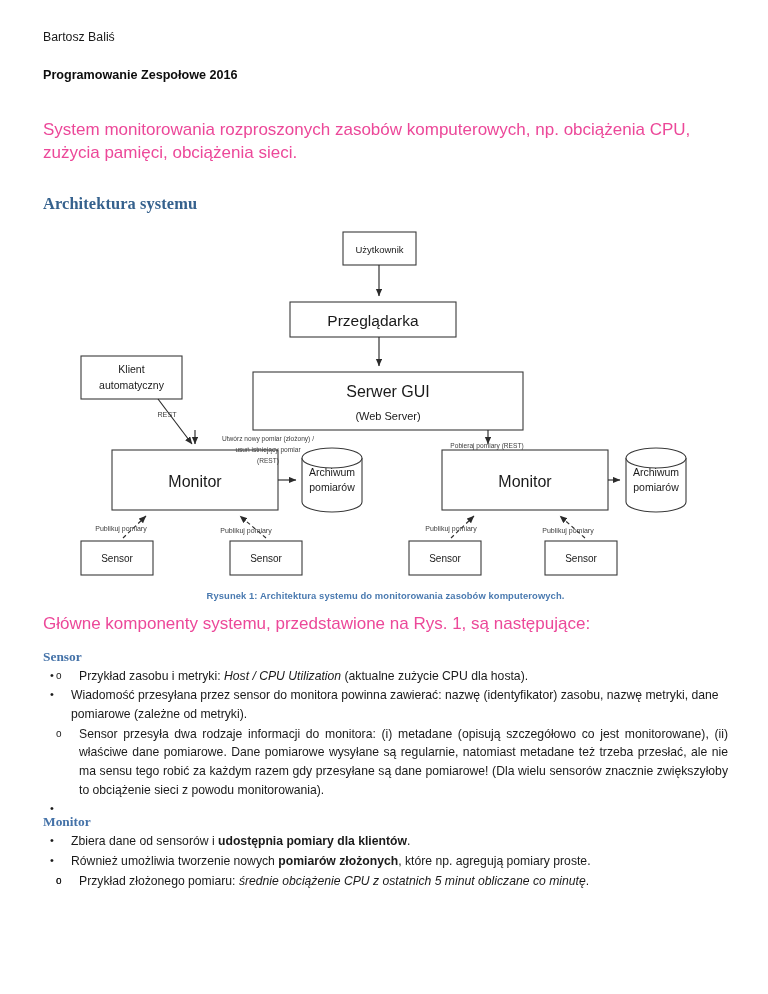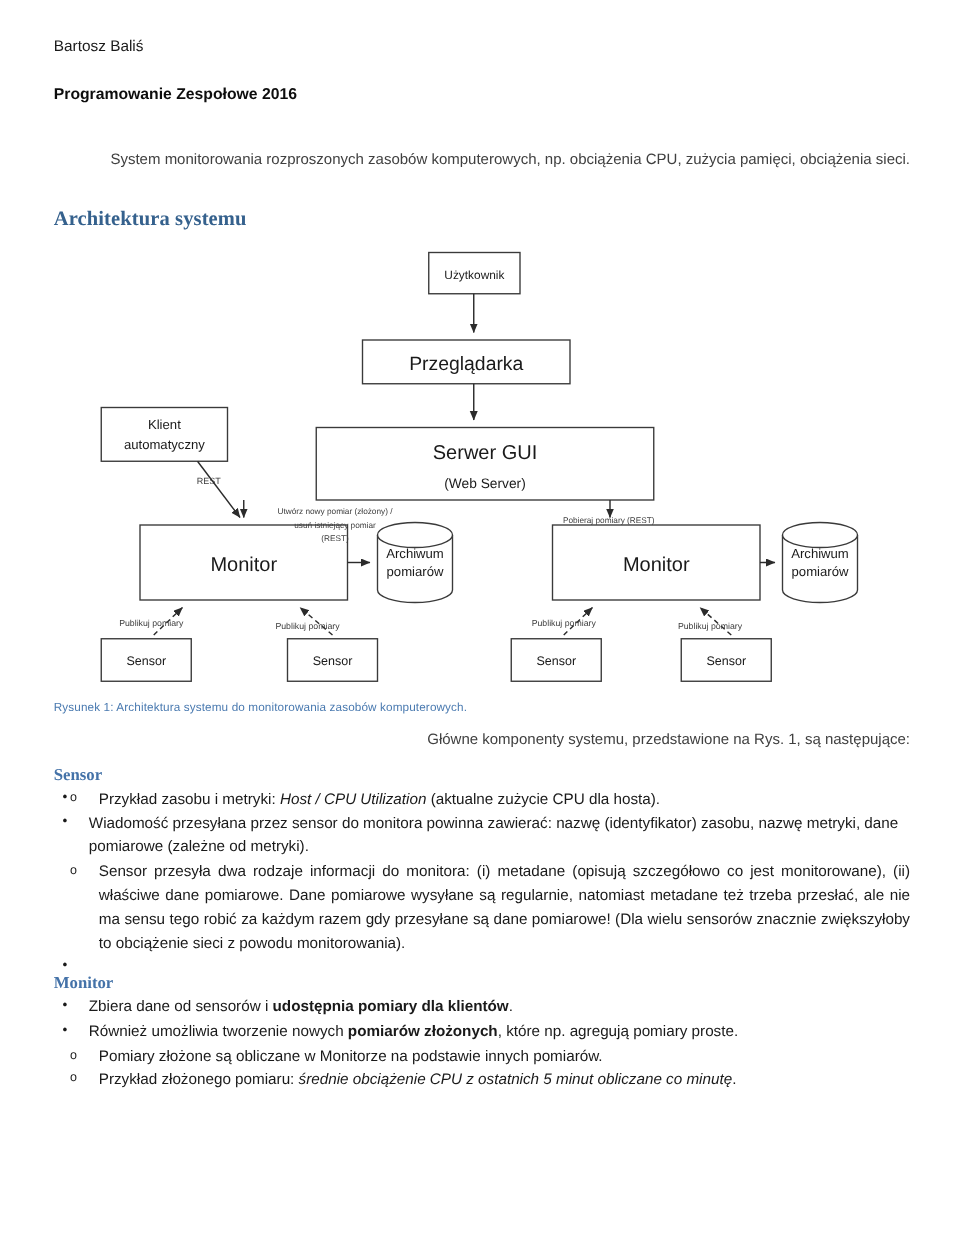--- a/index.html
+++ b/index.html
@@ -40,40 +40,39 @@
   .h-blue {
     font-family: "Liberation Serif", serif;
     font-size: 16.4px;
     font-weight: bold;
     color: #35618d;
     line-height: 1.2;
     margin: 0 0 5px 0;
     letter-spacing: .1px;
   }
   .body-line {
-    font-size: 12px;
+    font-size: 17px;
     line-height: 1.35;
-    color: #404040;
-    margin: 0;
-    text-align: right;
+    color: #ec4899;
+    margin: 0;
   }
   .spacer-lg { height: 29px; }
 
   
   .figure-wrap {
     position: relative;
     width: 686px;
     height: 360px;
     margin: 12px 0 0 -3px;
   }
   .figure-wrap svg { display: block; }
   .fig-caption {
-    text-align: left;
+    text-align: center;
     font-size: 9.4px;
-    font-weight: normal;
+    font-weight: bold;
     color: #4a7ab0;
     margin: 4px 0 0 0;
     letter-spacing: .1px;
   }
 
   
   .sec-head {
     font-family: "Liberation Serif", serif;
     font-size: 13.4px;
     font-weight: bold;
@@ -246,19 +245,19 @@
           <li class="just"><span class="bullet-o">o</span><span>Sensor przesyła dwa rodzaje informacji do monitora: (i) metadane (opisują szczegółowo co jest monitorowane), (ii) właściwe dane pomiarowe. Dane pomiarowe wysyłane są regularnie, natomiast metadane też trzeba przesłać, ale nie ma sensu tego robić za każdym razem gdy przesyłane są dane pomiarowe! (Dla wielu sensorów znacznie zwiększyłoby to obciążenie sieci z powodu monitorowania).</span></li>
         </ul>
         <li><span class="bullet">•</span></li>
       </ul>
       <div class="sec-gap"></div>
       <div class="sec-head">Monitor</div>
       <ul class="lvl1">
         <li><span class="bullet">•</span><span>Zbiera dane od sensorów i <b>udostępnia pomiary dla klientów</b>.</span></li>
         <li><span class="bullet">•</span><span>Również umożliwia tworzenie nowych <b>pomiarów złożonych</b>, które np. agregują pomiary proste.</span></li>
         <ul class="lvl2">
-          <li><span class="bullet-o">o</span><span>Pomiary złożone są obliczane w Monitorze na podstawie innych pomiarów.</span></li>
+          <li><span class="bullet-o">o</span></li>
           <li><span class="bullet-o">o</span><span>Przykład złożonego pomiaru:  <i>średnie obciążenie CPU z ostatnich 5 minut obliczane co minutę</i>.</span></li>
         </ul>
       </ul>
     </div>
 
 </div>
 
 </body></html>

